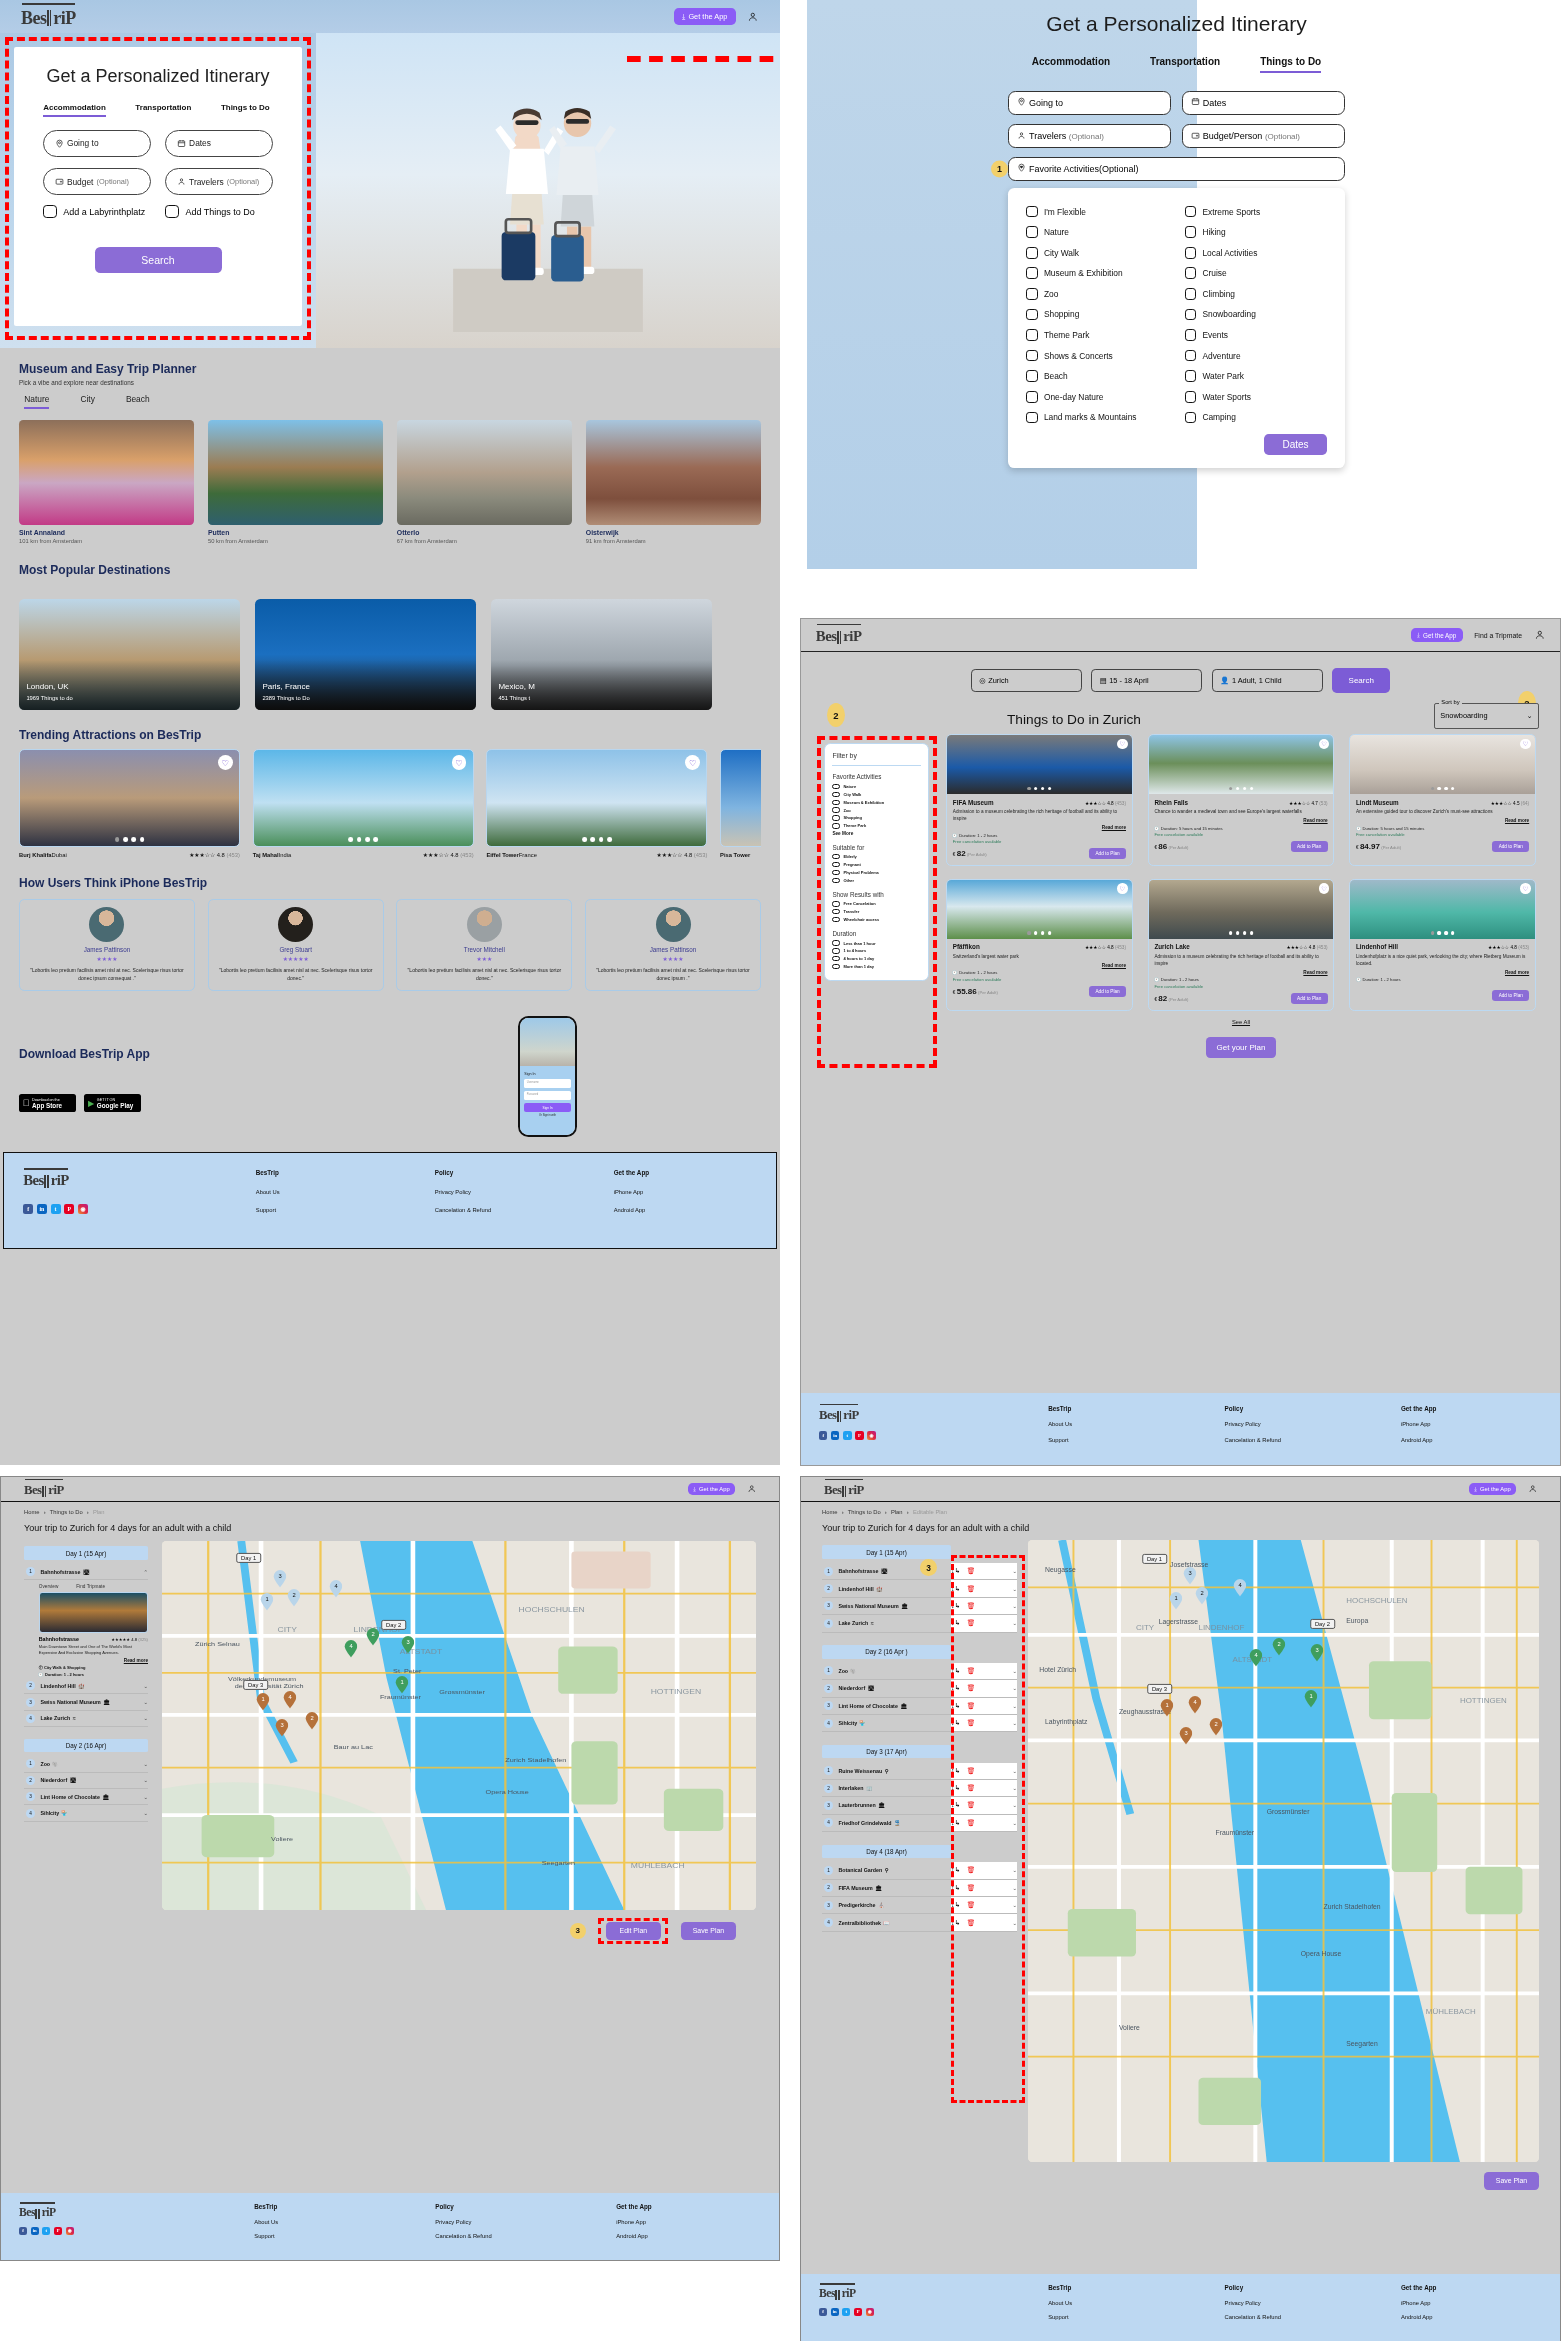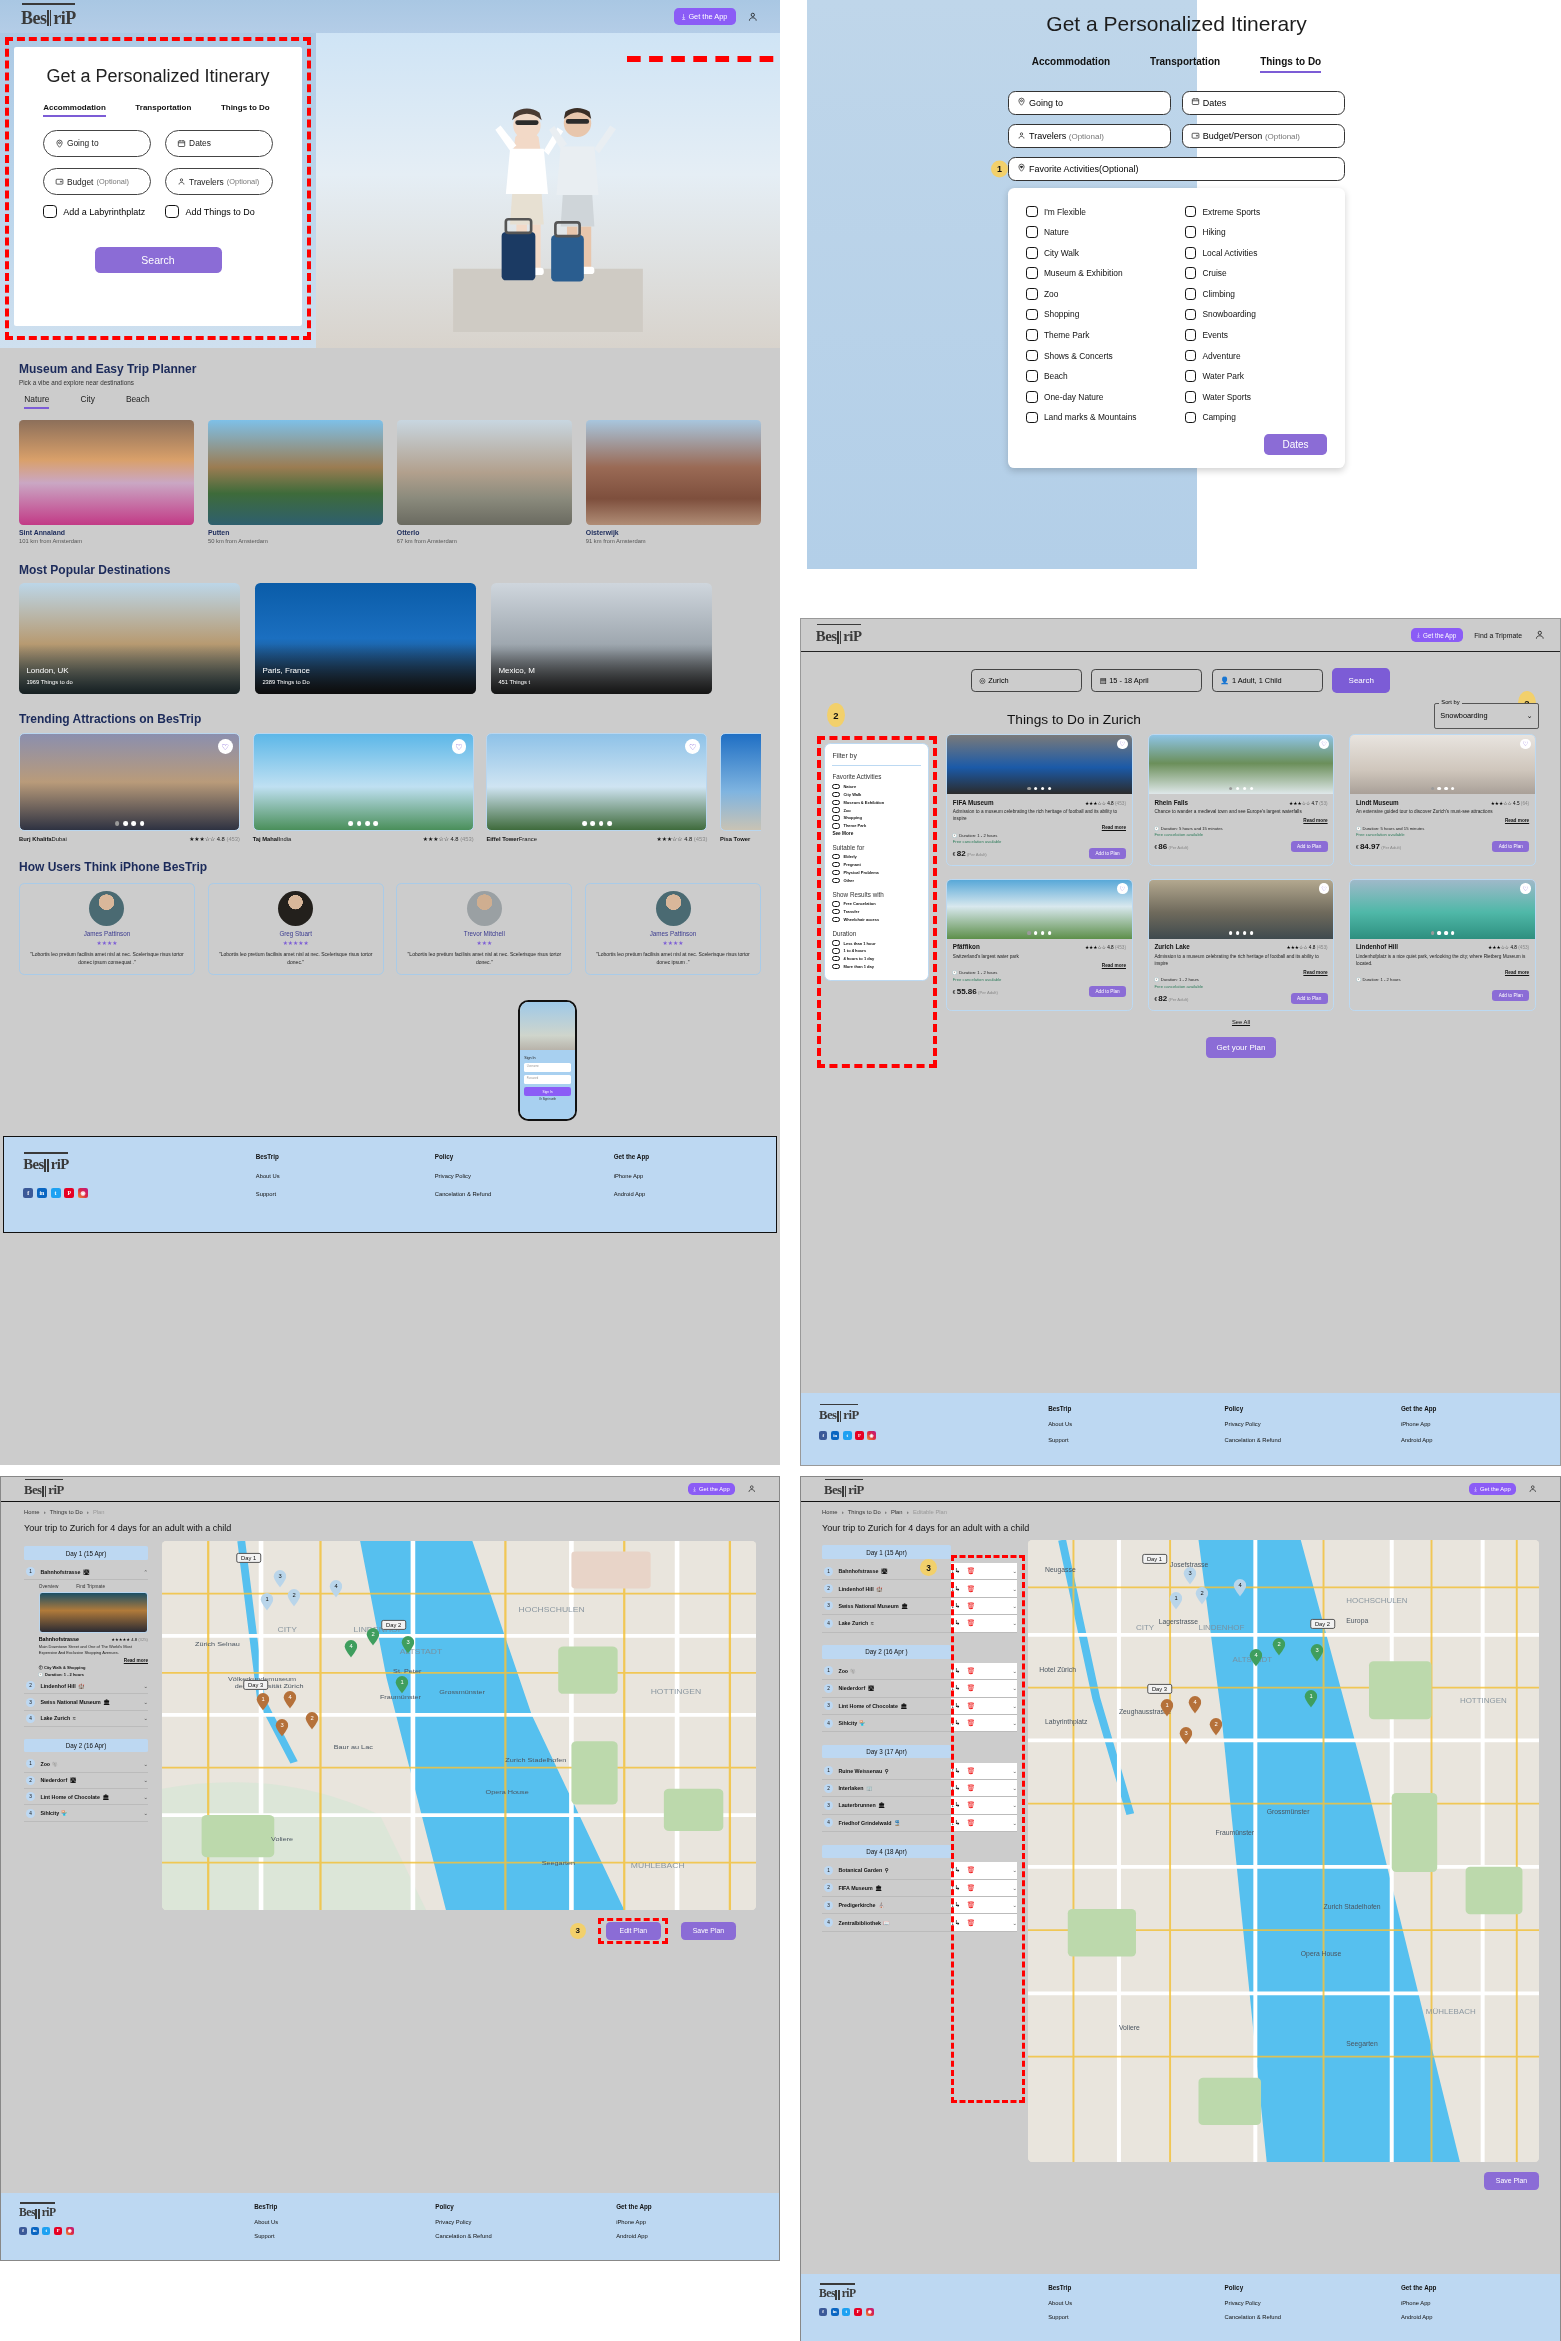--- a/index.html
+++ b/index.html
@@ -359,21 +359,21 @@
       <div>
         <div class="tile-img" style="background:linear-gradient(180deg,#a8c6de 0%,#9a6a55 45%,#7e4f3d 75%,#b08d76 100%)"></div>
         <div class="tile-name">Oisterwijk</div>
         <div class="tile-sub">91 km from Amsterdam</div>
       </div>
     </div>
   </div>
 
   <div class="sect" style="padding-top:19px;">
     <h2>Most Popular Destinations</h2>
-    <div class="dest-row" style="margin-top:6px;gap:15px;">
+    <div class="dest-row" style="margin-top:22px;gap:15px;">
       <div class="dest-card" style="background:linear-gradient(180deg,#bcd6e8 0%,#b79a71 55%,#4f6f78 100%)">
         <div class="ovl"></div>
           <div class="nm">London, UK</div>
         <div class="ct">1969 Things to do</div>
         </div>
       <div class="dest-card" style="background:linear-gradient(180deg,#0a5ca8 0%,#1b6fc0 50%,#2b2b2b 100%)">
         <div class="ovl"></div>
           <div class="nm">Paris, France</div>
         <div class="ct">2389 Things to Do</div>
         </div>
@@ -467,20 +467,33 @@
           <div class="rev-av" style="background:radial-gradient(circle at 50% 32%,#d8b79a 0 26%,#4a6a72 27% 100%)"></div>
         <div class="rev-nm">James Pattinson</div>
         <div class="rev-st">★★★★</div>
         <div class="rev-tx">"Lobortis leo pretium facilisis amet nisl at nec. Scelerisque risus tortor donec ipsum ."</div>
         </div>
     </div>
   </div>
 
   <div class="sect" style="padding-top:11.6px;">
     <div class="dl-wrap">
+      <div style="flex:none; width:221px;">
+        <h2 style="margin-top:31px;">Download BesTrip App</h2>
+        <div class="store-btns">
+          <div class="store">
+              <span style="font-size:9px"></span>
+              <span><span>Download on the</span><b>App Store</b></span>
+            </div>
+          <div class="store">
+              <span style="font-size:8px; color:#4caf50;">▶</span>
+              <span><span>GET IT ON</span><b>Google Play</b></span>
+            </div>
+        </div>
+      </div>
       <div class="phone">
         <div class="ph-top" style="background:linear-gradient(180deg,#9ec9e8 0%,#cfd5cc 70%,#b8b3aa 100%)"></div>
         <div class="ph-body">
           <div class="ph-lbl">Sign In</div>
           <div class="ph-inp"><span>Username</span></div>
           <div class="ph-inp"><span>Password</span></div>
           <div class="ph-btn">Sign In</div>
           <div class="ph-sm">Or Sign in with</div>
         </div>
       </div>

